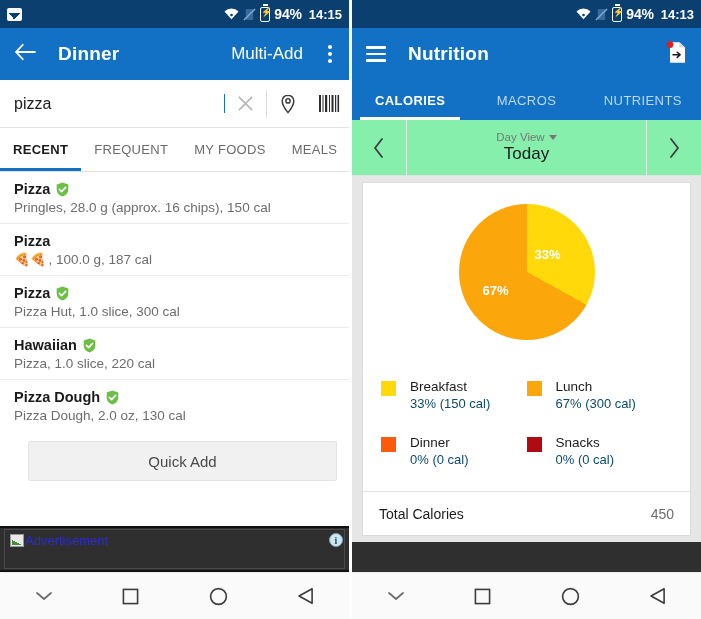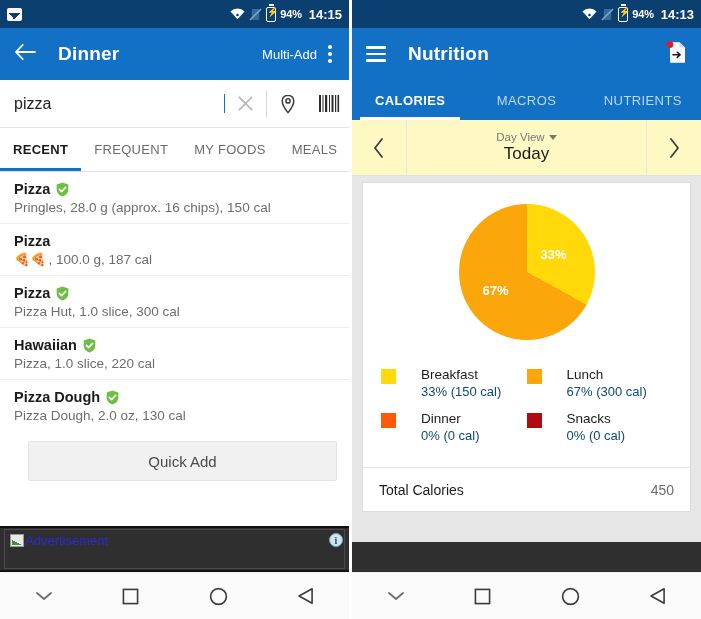--- a/index.html
+++ b/index.html
@@ -54,38 +54,38 @@
   .battery {
     width: 10px; height: 15px; border: 1.6px solid #fff; border-radius: 2px;
     position: relative; display:inline-block;
   }
   .battery::before {
     content:""; position:absolute; top:-3.4px; left:2px; width:5px; height:2px; background:#fff;
   }
   .battery::after {
     content:"\26A1"; position:absolute; top:-2px; left:0.5px; font-size:9px; color:#fff; line-height:13px;
   }
-  .pct { font-size: 11px; letter-spacing: -0.2px; }
+  .pct { font-size: 14px; letter-spacing: -0.2px; }
   .clock { font-size: 13px; margin-left: 3px; }
 
   
   .appbar {
     background: #1271c4;
     height: 52px;
     display: flex;
     align-items: center;
     padding: 0 14px;
     color: #fff;
     flex: 0 0 52px;
   }
   .appbar-title {
     font-size: 19px; font-weight: bold; margin-left: 22px; letter-spacing: .2px;
   }
   .appbar-spacer { flex: 1; }
-  .multiadd { font-size: 13px; color: #fff; margin-right: 8px; }
+  .multiadd { font-size: 17px; color: #fff; margin-right: 22px; }
   .kebab { display: flex; flex-direction: column; gap: 3px; padding: 4px 3px; }
   .kebab span { width: 4px; height: 4px; background: #fff; border-radius: 50%; display:block; }
 
   
   .searchrow {
     height: 48px; display: flex; align-items: center;
     background: #fff; border-bottom: 1px solid #e2e2e2;
     flex: 0 0 48px;
   }
   .search-input {
@@ -185,40 +185,40 @@
     background:#1271c4; height:40px; display:flex; align-items:stretch; flex:0 0 40px;
   }
   .tab2 {
     flex:1; display:flex; align-items:center; justify-content:center;
     font-size:13px; color:#bcd9f0; letter-spacing:.4px; position:relative;
   }
   .tab2.active { color:#fff; font-weight:bold; }
   .tab2.active::after{ content:""; position:absolute;left:8px;right:8px;bottom:0;height:3px;background:#fff;}
 
   .daybar {
-    height:56px; background:#fef9c3; display:flex; align-items:stretch; flex:0 0 56px;
+    height:56px; background:#86efac; display:flex; align-items:stretch; flex:0 0 56px;
     border-bottom:1px solid #e0e0e0;
   }
   .day-arrow { width:55px; display:flex;align-items:center;justify-content:center; font-size:24px; color:#3a3a3a;}
   .day-arrow.left { border-right:1px solid #e6e6e6;}
   .day-arrow.right { border-left:1px solid #e6e6e6;}
   .day-center { flex:1; display:flex; flex-direction:column; align-items:center; justify-content:center; }
   .day-view { font-size:11.5px; color:#777; display:flex;align-items:center;gap:4px;}
   .caret-down { width:0;height:0;border-left:4.5px solid transparent;border-right:4.5px solid transparent;border-top:5px solid #777;}
   .day-today { font-size:17px; color:#1b1b1b; margin-top:1px;}
 
   .content2 { flex:1; background:#e6e6e6; padding:6px 10px 0 10px; overflow:hidden;}
   .card { background:#fff; border:1px solid #dcdcdc; }
   .pie-wrap { height:178px; display:flex; align-items:center; justify-content:center; }
   .pie {
     width: 136px; height:136px; border-radius:50%; position:relative;
   }
   .pie-label { position:absolute; font-size:13px; color:#fff; font-weight:bold; }
   .legend { display:flex; flex-wrap:wrap; padding: 6px 18px 12px 18px;}
-  .legend-item { width:50%; display:flex; gap:25px; margin-bottom:12px; }
+  .legend-item { width:50%; display:flex; gap:14px; margin-bottom:12px;margin-top:12px; }
   .swatch { width:15px; height:15px; margin-top:2px; flex:0 0 15px;}
   .legend-name { font-size:13.5px; color:#1b1b1b; }
   .legend-val { font-size:13px; color:#0c4a6e; margin-top:2px;}
   .total {
     border-top:1px solid #e2e2e2; height:44px; display:flex; align-items:center;
     justify-content:space-between; padding:0 16px;
   }
   .total-label { font-size:14px; color:#1b1b1b;}
   .total-val { font-size:14px; color:#6d6d6d;}
   .ad2 { height:30px; background:#2f2f2f; flex:0 0 30px; }
@@ -494,21 +494,21 @@
             <path d="M3 1l7 9-7 9" stroke="#3d3d3d" stroke-width="1.8" fill="none" stroke-linecap="round" stroke-linejoin="round"></path>
           </svg>
       </div>
     </div>
 
     <div class="content2">
       <div class="card">
 
         <div class="pie-wrap">
           <div class="pie" id="pieEl" style="background: conic-gradient(rgb(255, 217, 10) 0deg, rgb(255, 217, 10) 118.8deg, rgb(251, 166, 10) 118.8deg, rgb(251, 166, 10) 360deg);">
-            <span class="pie-label" id="pieLabel0" style="left: 95px; top: 49.6745px; transform: translate(-50%, -50%);">33%</span>
+            <span class="pie-label" id="pieLabel0" style="left: 89px; top: 49.6745px; transform: translate(-50%, -50%);">33%</span>
             <span class="pie-label" id="pieLabel1" style="left: 37.0133px; top: 86.3255px; transform: translate(-50%, -50%);">67%</span>
           </div>
         </div>
 
         <div class="legend">
           <div class="legend-item">
             <span class="swatch" id="sw0" style="background: rgb(255, 217, 10);"></span>
             <span>
               <span class="legend-name" style="display:block">Breakfast</span>
               <span class="legend-val" style="display:block">33% (150 cal)</span>

